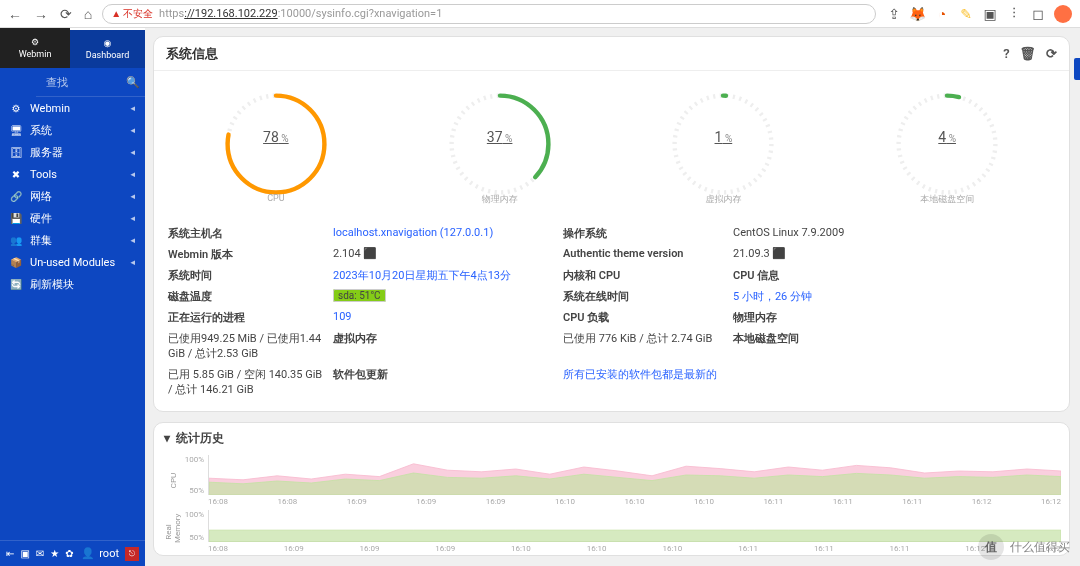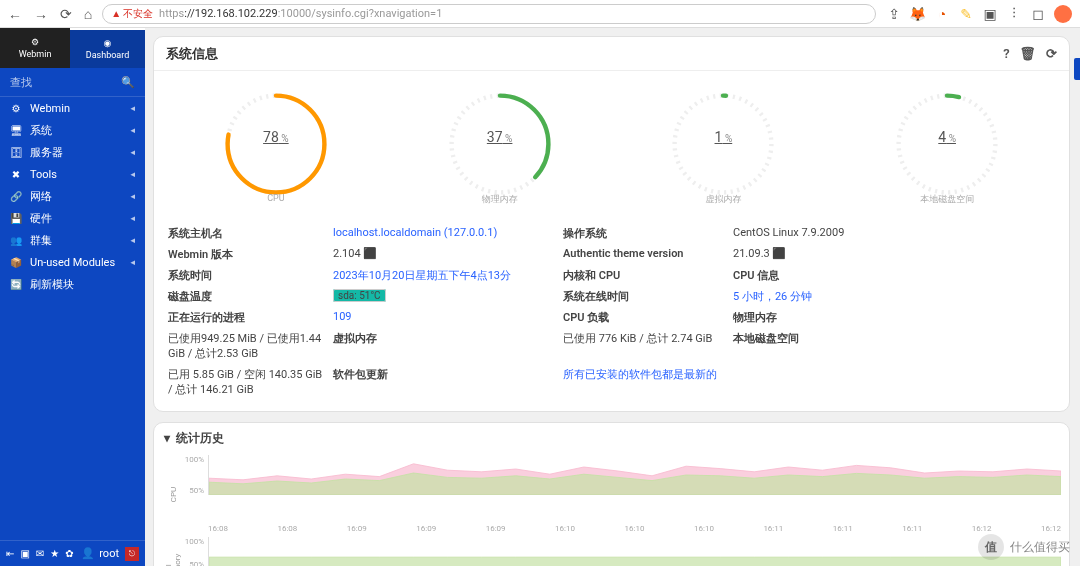--- a/index.html
+++ b/index.html
@@ -5,33 +5,33 @@
 * { margin: 0; padding: 0; box-sizing: border-box; }
 body { font-family: -apple-system, "Segoe UI", Roboto, sans-serif; font-size: 12px; background: #f5f5f5; width: 1080px; height: 566px; overflow: hidden; }
 
 
 .browser-bar { height: 28px; background: #fff; border-bottom: 1px solid #ddd; display: flex; align-items: center; padding: 0 8px; gap: 10px; }
 .nav-btns { display: flex; gap: 12px; color: #555; font-size: 14px; }
 .nav-btn { cursor: pointer; }
 .addr-bar { flex: 1; display: flex; align-items: center; height: 20px; border: 1px solid #ccc; border-radius: 12px; padding: 0 8px; font-size: 11px; gap: 6px; }
 .warn-badge { background: #fff; color: #d93025; font-size: 10px; display: flex; align-items: center; gap: 2px; }
 .url-https { color: #999; }
-.url-host { color: #333; }
+.url-host { color: #333; text-decoration: underline; }
 .url-path { color: #999; }
 .ext-icons { display: flex; gap: 8px; align-items: center; font-size: 14px; color: #555; }
 .ext-ic { width: 16px; height: 16px; display: inline-flex; align-items: center; justify-content: center; }
 .avatar-dot { width: 18px; height: 18px; border-radius: 50%; background: #ff7043; }
 
 
 .page { display: flex; height: 538px; }
 .sidebar { width: 145px; background: #0d47c1; color: #fff; display: flex; flex-direction: column; font-size: 11px; }
 .sb-header { display: flex; height: 40px; }
 .sb-logo { width: 70px; background: #212121; display: flex; flex-direction: column; align-items: center; justify-content: center; gap: 2px; font-size: 9px; }
 .sb-dash { flex: 1; background: #0a3a9c; display: flex; flex-direction: column; align-items: center; justify-content: center; gap: 2px; font-size: 9px; border-top: 2px solid #fff; }
-.sb-search { height: 25px; display: flex; align-items: center; justify-content: space-between; padding: 14px 10px; border-bottom: 1px solid rgba(255,255,255,.15); }
+.sb-search { height: 25px; display: flex; align-items: center; justify-content: space-between; padding: 14px 10px; border-bottom: 1px solid rgba(255,255,255,.15); margin-left: 36px; }
 .sb-search input { background: transparent; border: none; color: #fff; width: 80px; font-size: 11px; outline: none; }
 .sb-search input::placeholder { color: rgba(255,255,255,.7); }
 .sb-menu { flex: 1; }
 .sb-item { height: 22px; display: flex; align-items: center; padding: 0 10px; gap: 8px; cursor: pointer; }
 .sb-item .ic { width: 12px; text-align: center; font-size: 10px; }
 .sb-item .lbl { flex: 1; }
 .sb-item .chev { font-size: 9px; opacity: .7; }
 .sb-bottom { height: 26px; border-top: 1px solid rgba(255,255,255,.15); display: flex; align-items: center; padding: 0 6px; gap: 6px; }
 .sb-bottom .bic { font-size: 10px; cursor: pointer; }
 .sb-bottom .user { margin-left: auto; display: flex; align-items: center; gap: 4px; }
@@ -49,32 +49,32 @@
 .gauge { width: 180px; display: flex; flex-direction: column; align-items: center; }
 .gauge svg { width: 110px; height: 110px; }
 .gauge-txt { position: relative; margin-top: -70px; font-size: 14px; color: #555; text-decoration: underline; }
 .gauge-pct { font-size: 10px; color: #888; }
 .gauge-lbl { margin-top: 48px; font-size: 9px; color: #aaa; }
 
 
 .info-grid { display: grid; grid-template-columns: 155px 220px 160px 1fr; padding: 10px 14px 14px; gap: 6px 10px; font-size: 11px; color: #444; }
 .info-grid .k { font-weight: 600; }
 .info-grid .v a, .info-grid .v.link { color: #2962ff; cursor: pointer; }
-.temp-badge { background: #14b8a6; border: 1px solid #ccc; border-radius: 2px; padding: 0 4px; font-size: 10px; }
+.temp-badge { background: #84cc16; border: 1px solid #ccc; border-radius: 2px; padding: 0 4px; font-size: 10px; }
 
 
 .stats-hd { height: 30px; display: flex; align-items: center; padding: 0 10px; font-size: 12px; font-weight: 600; color: #444; gap: 6px; cursor: pointer; }
 .chart-row { display: flex; align-items: center; padding: 2px 8px; }
 .chart-ylbl { width: 22px; font-size: 8px; color: #999; transform: rotate(-90deg); text-align: center; }
 .chart-body { flex: 1; }
 .chart-yaxis { display: flex; flex-direction: column; justify-content: space-between; font-size: 8px; color: #aaa; text-align: right; padding-right: 4px; }
 .chart-wrap { display: flex; }
 .chart-yaxis { width: 24px; }
 .chart-plot { flex: 1; position: relative; border-left: 1px solid #ddd; border-bottom: 1px solid #ddd; }
-.chart-xaxis { display: flex; justify-content: space-between; font-size: 8px; color: #aaa; padding-left: 24px; padding-top: 2px; margin-top: 27px; }
+.chart-xaxis { display: flex; justify-content: space-between; font-size: 8px; color: #aaa; padding-left: 24px; padding-top: 2px; }
 
 
 .watermark { position: absolute; right: 10px; bottom: 6px; display: flex; align-items: center; gap: 6px; color: #888; font-size: 12px; }
 .watermark .wm-circle { width: 26px; height: 26px; border-radius: 50%; background: rgba(0,0,0,.1); display: flex; align-items: center; justify-content: center; font-weight: bold; color: #666; }
 
 .side-tab { position: absolute; right: -2px; top: 30px; width: 8px; height: 22px; background: #0d47c1; border-radius: 2px 0 0 2px; }
 </style>
 </head>
 <body>
 
@@ -218,21 +218,21 @@
     <svg viewBox="0 0 100 100">
       <circle cx="50" cy="50" r="44" fill="none" stroke="#eee" stroke-width="4" stroke-dasharray="2 4"></circle>
       <circle cx="50" cy="50" r="44" fill="none" stroke="#4caf50" stroke-width="4" stroke-dasharray="11.058406140636071 276.46015351590177" transform="rotate(-90 50 50)" stroke-linecap="round"></circle>
     </svg>
     <div class="gauge-txt">4<span class="gauge-pct"> %</span></div>
     <div class="gauge-lbl">本地磁盘空间</div>
           </div>
         </div>
       <div class="info-grid" id="info-grid">
           <div class="k">系统主机名</div>
-          <div class="v link">localhost.localdomain (127.0.0.1)</div>
+          <div class="v link">localhost.xnavigation (127.0.0.1)</div>
           <div class="k">操作系统</div>
           <div class="v">CentOS Linux 7.9.2009</div>
           <div class="k">Webmin 版本</div>
           <div class="v">2.104  ⬛</div>
           <div class="k">Authentic theme version</div>
           <div class="v">21.09.3  ⬛</div>
           <div class="k">系统时间</div>
           <div class="v link">2023年10月20日星期五下午4点13分</div>
           <div class="k">内核和 CPU</div>
           <div class="k">CPU 信息</div>

